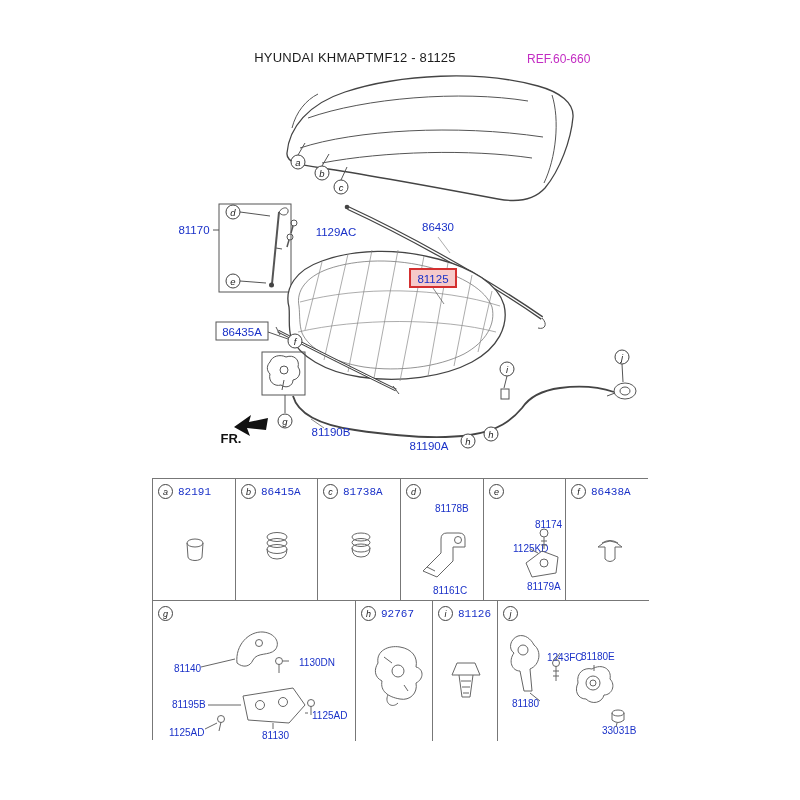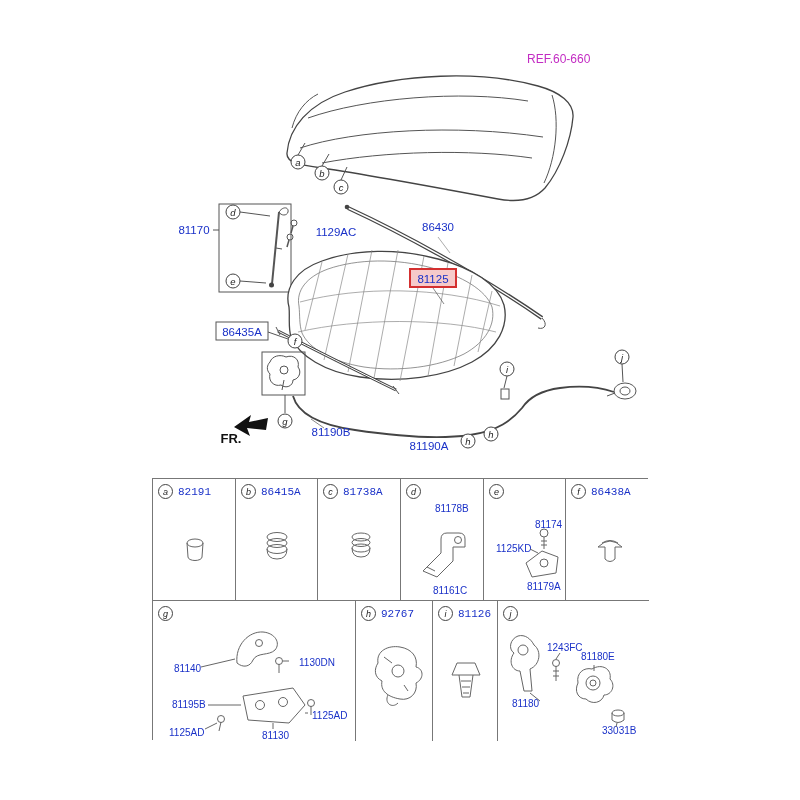--- a/index.html
+++ b/index.html
@@ -167,20 +167,21 @@
       <text class="clt" x="622" y="360.5" text-anchor="middle">j</text>
     </g>
 
     <g>
       <polygon points="234,427 251,415 249,422 268,418 266,430 247,428 250,436" fill="#111"></polygon>
       <text class="frtxt" x="231" y="443" text-anchor="middle">FR.</text>
     </g>
   </svg>
 
   
+  <div class="title">HYUNDAI KHMAPTMF12 - 81125</div>
   <a class="ref">REF.60-660</a>
 
   
   <div class="ptable">
 
     <div class="cell" style="left:0;top:0;width:83px;height:122px">
       <div class="chead">
         <span class="ccirc">a</span>
         <span class="ccode">82191</span>
       </div>
@@ -227,21 +228,21 @@
         <path d="M12,48 L20,52"></path>
       </svg>
       <span class="plabel" style="left:24px;top:106px">81161C</span>
     </div>
 
     <div class="cell" style="left:331px;top:0;width:82px;height:122px">
       <div class="chead">
         <span class="ccirc">e</span>
       </div>
       <span class="plabel" style="left:43px;top:40px">81174</span>
-      <span class="plabel" style="left:4px;top:64px">1125KD</span>
+      <span class="plabel" style="left:21px;top:64px">1125KD</span>
       <span class="plabel" style="left:35px;top:102px">81179A</span>
       <svg class="partart" style="left:36px;top:46px" width="46px" height="56">
         <circle cx="24" cy="8" r="4" fill="#ececec"></circle>
         <path d="M24,12 L24,24 M21,16 h6 M21,20 h6"></path>
         <path d="M6,38 L22,26 L38,32 L36,48 L12,52 Z" fill="#f0f0f0"></path>
         <circle cx="24" cy="38" r="4" fill="#fff"></circle>
         <path d="M10,24 L18,28"></path>
       </svg>
     </div>
 
@@ -306,21 +307,21 @@
         <path d="M10,6 L28,6 L33,18 L5,18 Z" fill="#f0f0f0"></path>
         <path d="M12,18 L15,40 L23,40 L26,18" fill="#ececec"></path>
         <path d="M14,24 h10 M15,30 h8 M16,36 h6"></path>
       </svg>
     </div>
 
     <div class="cell bot last" style="left:345px;top:122px;width:151px;height:140px">
       <div class="chead">
         <span class="ccirc">j</span>
       </div>
-      <span class="plabel" style="left:41px;top:41px">1243FC</span>
+      <span class="plabel" style="left:41px;top:51px">1243FC</span>
       <span class="plabel" style="left:75px;top:50px">81180E</span>
       <span class="plabel" style="left:6px;top:97px">81180</span>
       <span class="plabel" style="left:96px;top:124px">33031B</span>
       <svg class="partart" style="left:0;top:0" width="151" height="140">
         <path d="M20,35 C12,38 10,48 16,52 C10,60 14,70 22,70 L26,90 L34,90 L32,68 C42,64 44,50 36,44 C33,38 27,33 20,35 Z" fill="#f0f0f0"></path>
         <circle cx="25" cy="49" r="5" fill="#fff"></circle>
         <path d="M42,100 L32,92"></path>
         <circle cx="58" cy="62" r="3.5" fill="#ececec"></circle>
         <path d="M58,65 L58,80 M55,70 h6 M55,75 h6"></path>
         <path d="M62,52 L58,58"></path>

